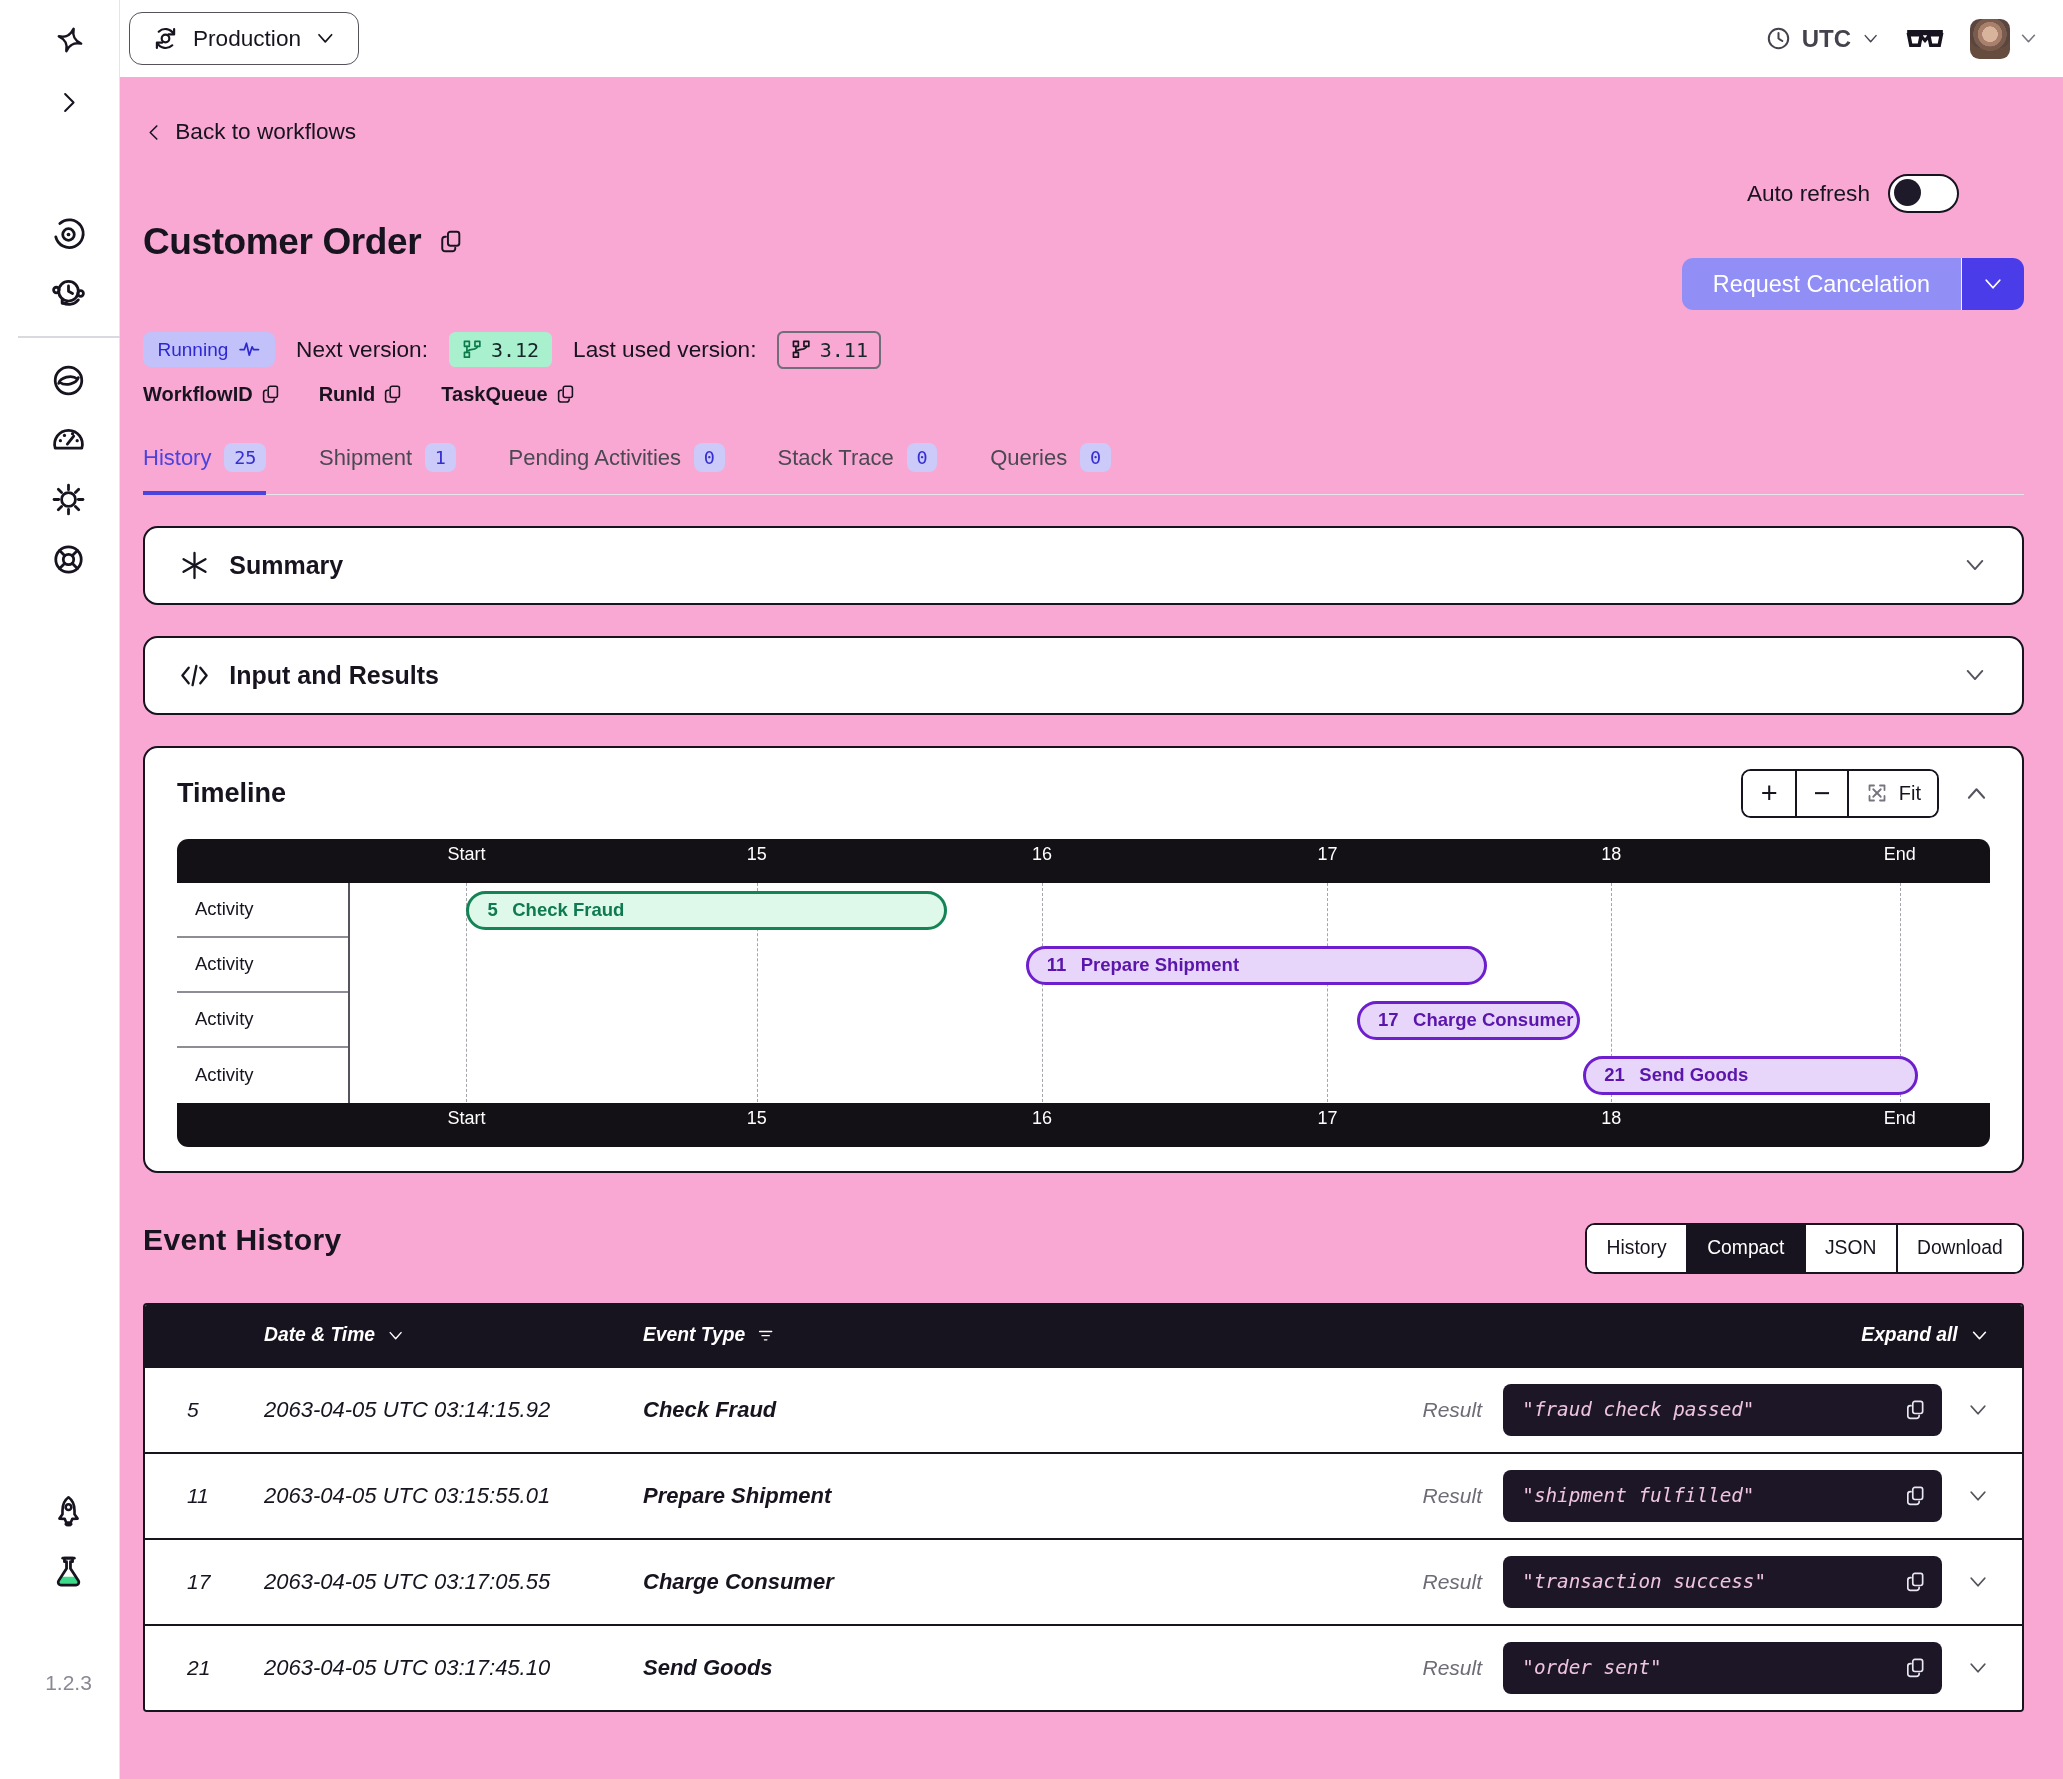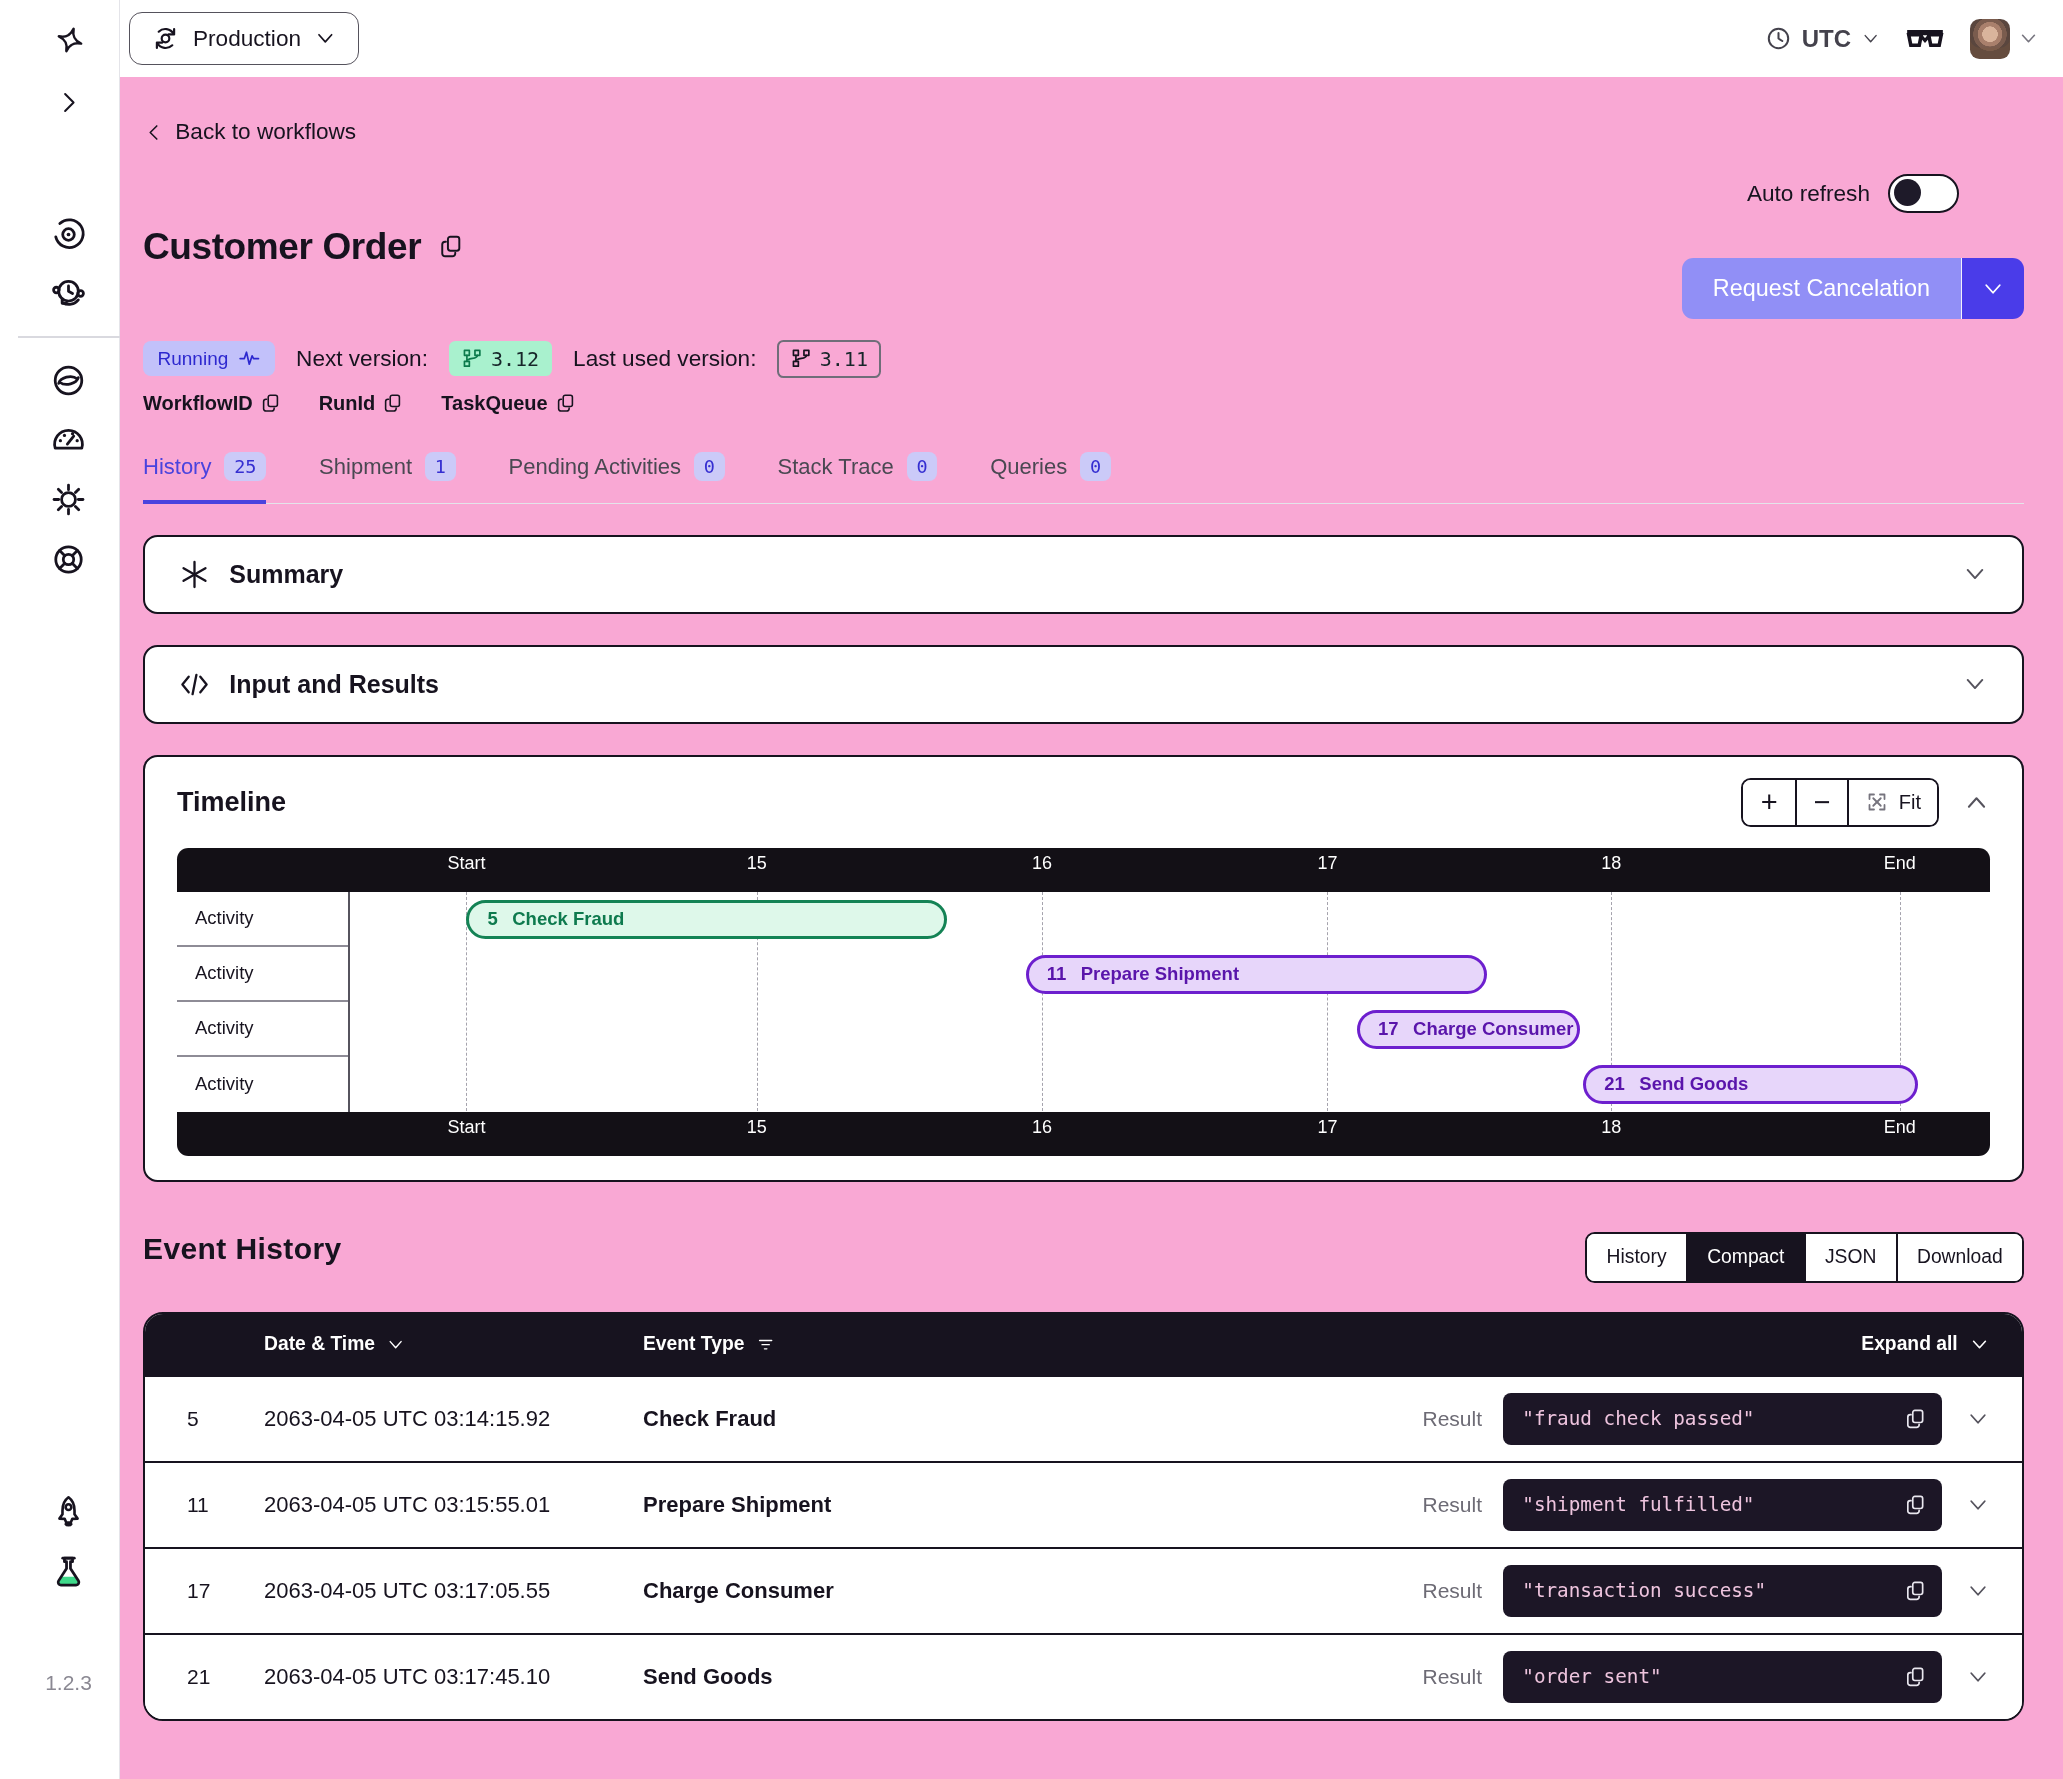--- a/index.html
+++ b/index.html
@@ -31,21 +31,21 @@
   .back-row { margin-top:42px; display:flex; align-items:center; gap:11.3px; font-size:22.6px; color:#17131f; cursor:pointer; width:fit-content; }
 
   .title-row { margin-top:29px; display:flex; align-items:center; }
   h1 { font-size:37px; font-weight:700; letter-spacing:-0.4px; }
   .title-copy { margin-left:18px; color:#17131f; cursor:pointer; }
   .title-actions { margin-left:auto; display:flex; align-items:center; gap:45px;flex-direction:column; }
   .autorefresh { display:flex; align-items:center; gap:18px; font-size:22.6px; }
   .toggle { width:71px; height:39px; border:2.4px solid #17131f; border-radius:21px; background:#fff; position:relative; cursor:pointer; }
   .toggle .knob { position:absolute; left:4px; top:3.2px; width:27px; height:27px; border-radius:50%; background:#1e1a29; }
   .cancel-btn { display:flex; cursor:pointer; border-radius:11.3px; overflow:hidden; }
-  .cancel-main { background:#918ff6; color:#fff; font-size:23.4px; display:flex; align-items:center; padding:0 31px; height:61px; }
+  .cancel-main { background:#918ff6; color:#fff; font-size:23.4px; display:flex; align-items:center; padding:0 31px; height:52px; }
   .cancel-caret { width:63px; background:#4a3ce9; color:#fff; display:flex; align-items:center; justify-content:center; border-left:1.6px solid #f1f1fb; }
 
   .status-row { margin-top:21px; display:flex; align-items:center; gap:21px; font-size:22.6px; }
   .badge-running { display:flex; align-items:center; gap:9.7px; background:#c2c1fa; color:#2d28cf; font-size:19px; padding:6.4px 14.5px; border-radius:8px; }
   .badge-green { display:flex; align-items:center; gap:8px; background:#a9f1ce; padding:5.6px 13px; border-radius:6.4px; color:#0b5c3c; }
   .badge-outline { display:flex; align-items:center; gap:8px; border:2px solid #6f6e79; padding:4.8px 11.3px; border-radius:6.4px; color:#17131f; }
   .badge-green .v, .badge-outline .v { font-size:20px; color:#17262a; font-family:"DejaVu Sans Mono", monospace; }
   .ids-row { margin-top:14.5px; display:flex; align-items:center; gap:37px; }
   .id-link { display:flex; align-items:center; gap:8px; font-size:20px; font-weight:700; cursor:pointer; }
 
@@ -92,21 +92,21 @@
   .bar.purple { background:#e7d6fa; border:3.2px solid #6d1fce; color:#5a15ab; }
 
   
   .eh-head { margin-top:50px; display:flex; align-items:flex-start; }
   .eh-title { font-size:30px; font-weight:700; letter-spacing:0.4px; }
   .view-group { margin-left:auto; display:flex; border:2.4px solid #17131f; border-radius:9.7px; overflow:hidden; background:#fff; }
   .view-btn { height:47px; display:flex; align-items:center; padding:0 19.3px; font-size:19.3px; background:#fff; cursor:pointer; }
   .view-btn + .view-btn { border-left:2.4px solid #17131f; }
   .view-btn.active { background:#17131f; color:#fff; }
 
-  .etable { margin-top:29px; border:2.8px solid #17131f; border-radius:20px; overflow:hidden; background:#fff; margin-bottom:56px; }
+  .etable { margin-top:29px; border:2.8px solid #17131f; border-radius:4px; overflow:hidden; background:#fff; margin-bottom:56px;font-style:italic; }
   .egrid { display:grid; grid-template-columns:77px 379px 1fr 89px 439px 48px; align-items:center; padding:0 32px 0 42px; }
   .ehead { background:#17131f; height:61px; color:#fff; font-size:19.3px; font-weight:600; }
   .ehead .hcell { display:flex; align-items:center; gap:11.3px; }
   .ehead .expand { grid-column:5 / 7; justify-self:end; display:flex; align-items:center; gap:11.3px; cursor:pointer; }
   .erow { height:86px; border-top:2.4px solid #17131f; background:#fff; }
   .eid { font-size:21px; }
   .edt { font-size:22px; }
   .etype { font-size:22px; font-weight:700; }
   .eresult { color:#6d6b75; font-size:21px; justify-self:end; padding-right:21px; }
   .chip { height:52px; background:#1c1626; border-radius:8px; display:flex; align-items:center; padding:0 14.5px 0 19.3px; cursor:pointer; }

